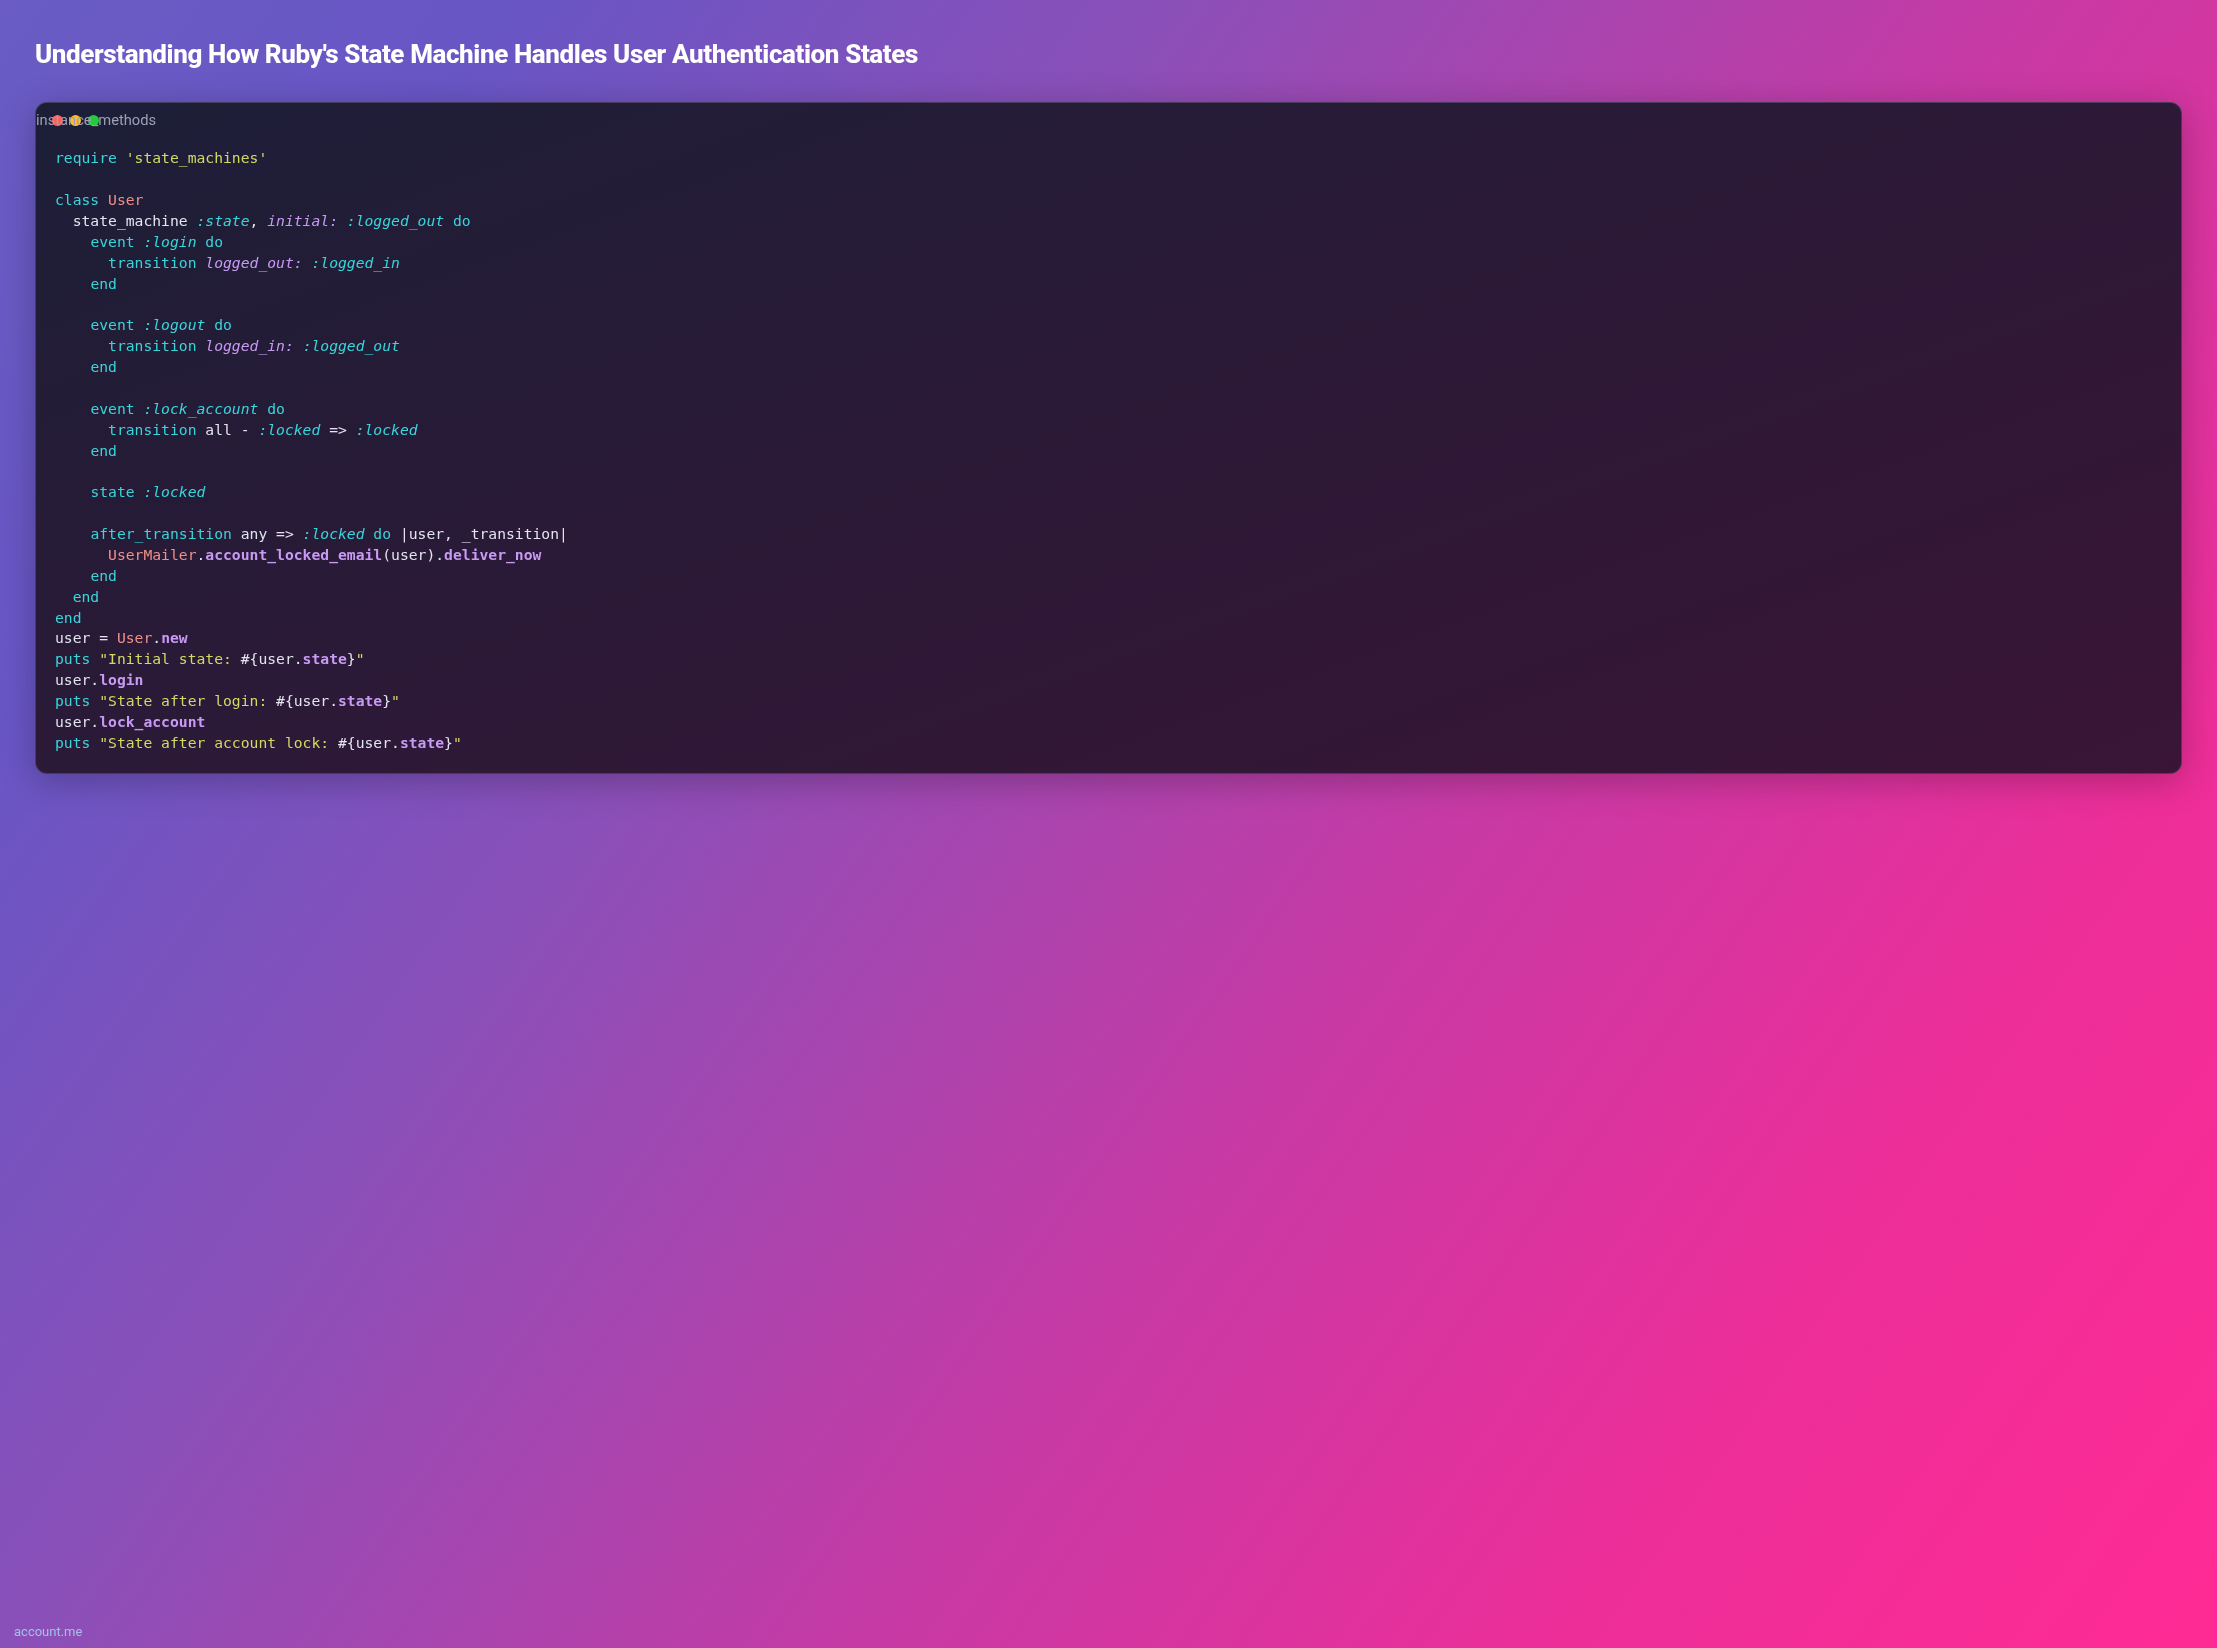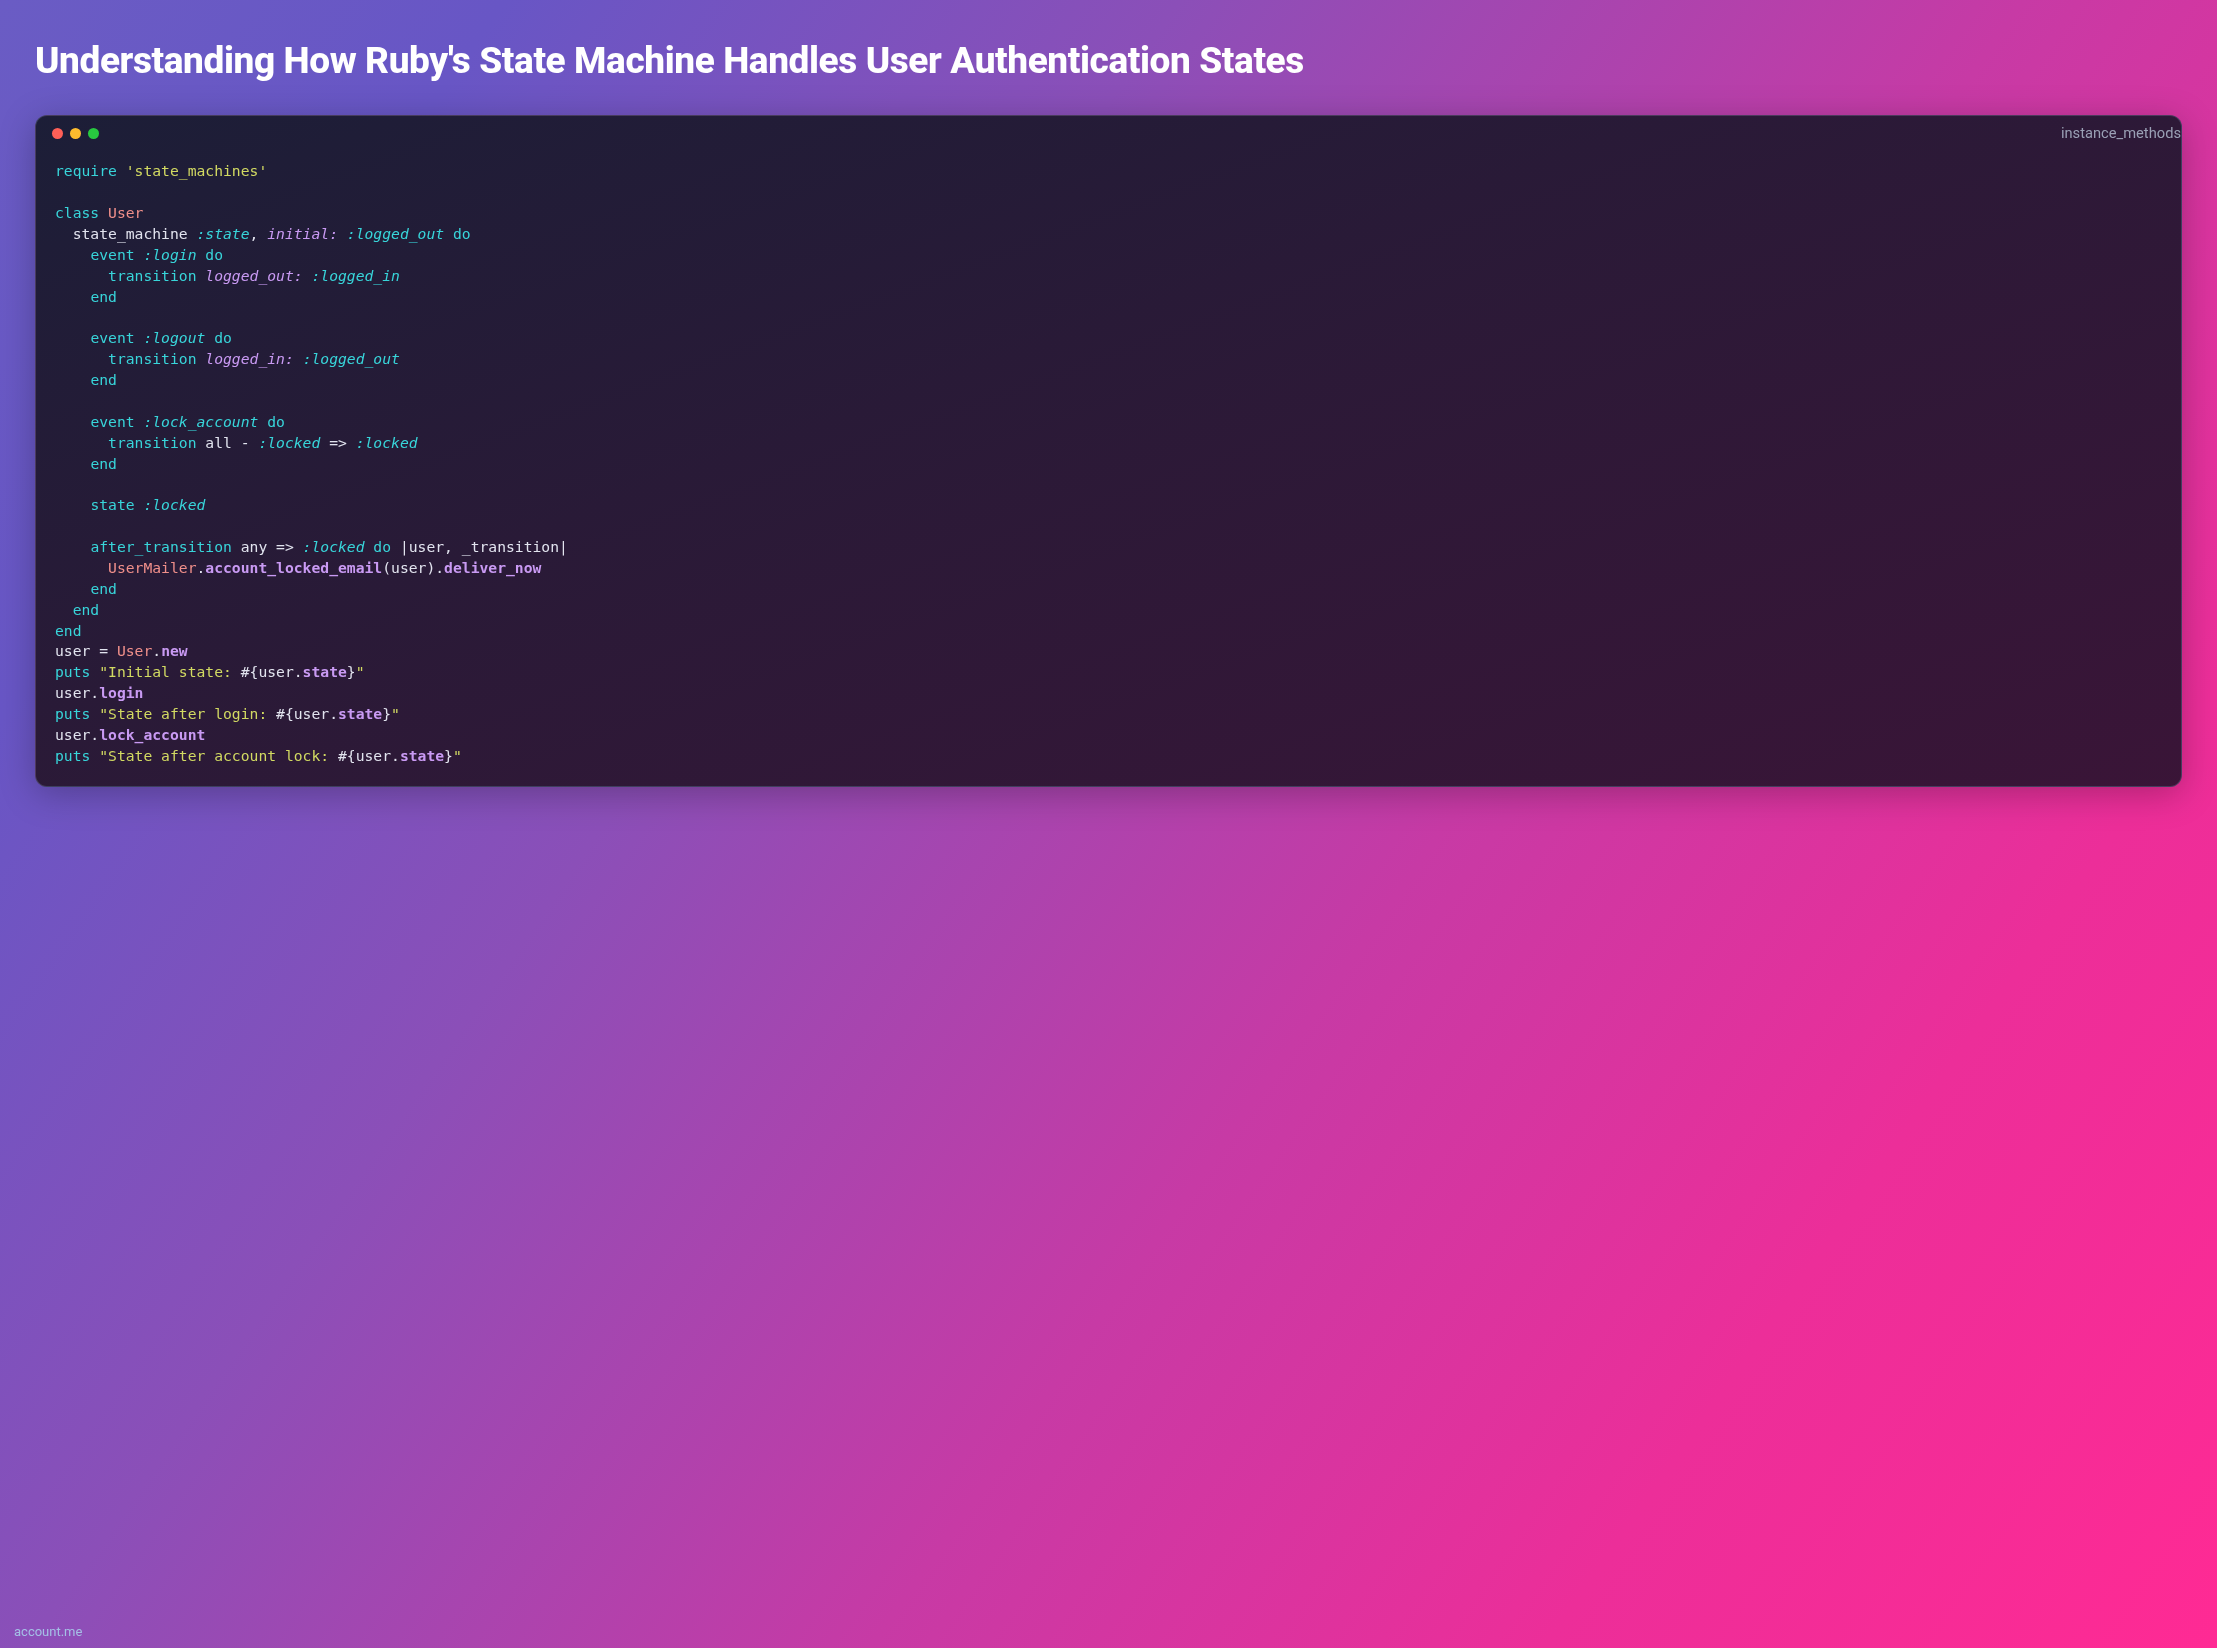--- a/index.html
+++ b/index.html
@@ -6,21 +6,21 @@
   html, body { width: 100%; height: 100%; }
   body {
     font-family: -apple-system, BlinkMacSystemFont, "Segoe UI", Roboto, Helvetica, Arial, sans-serif;
     background: linear-gradient(125deg, #6a5cc4 0%, #6856c5 15%, #8b4fb8 35%, #c73aa5 60%, #ec2e99 80%, #ff2a94 100%);
     min-height: 100vh;
     padding: 35px 35px 17.3px 35px;
     position: relative;
   }
   .page-title {
     color: #ffffff;
-    font-size: 37px;
+    font-size: 26px;
     font-weight: 800;
     letter-spacing: -0.4px;
     margin-bottom: 33px;
     margin-top: 3.5px;
   }
   .code-window {
     background: linear-gradient(160deg, rgba(28,30,55,0.93) 0%, rgba(45,25,55,0.93) 50%, rgba(60,20,55,0.93) 100%);
     background-color: #1f2138;
     border: 0.9px solid rgba(120,130,170,0.35);
     border-radius: 12px;
@@ -36,22 +36,22 @@
   .traffic-lights {
     display: flex;
     gap: 7px;
   }
   .tl { width: 11.2px; height: 11.2px; border-radius: 50%; }
   .tl-red { background: #ff5f57; }
   .tl-yellow { background: #febc2e; }
   .tl-green { background: #28c840; }
   .window-title {
     position: absolute;
-    left: 0; right: 0;
-    text-align: right;
+    left: 0; right: 16px;
+    text-align: left;
     color: #9aa0b5;
     font-size: 14.7px;
     font-weight: 400;
     pointer-events: none;
   }
   .code-body {
     padding: 14px 4px 19px 19px;
     font-family: "SF Mono", ui-monospace, Menlo, Monaco, Consolas, monospace;
     font-size: 14.7px;
     line-height: 1.42;

